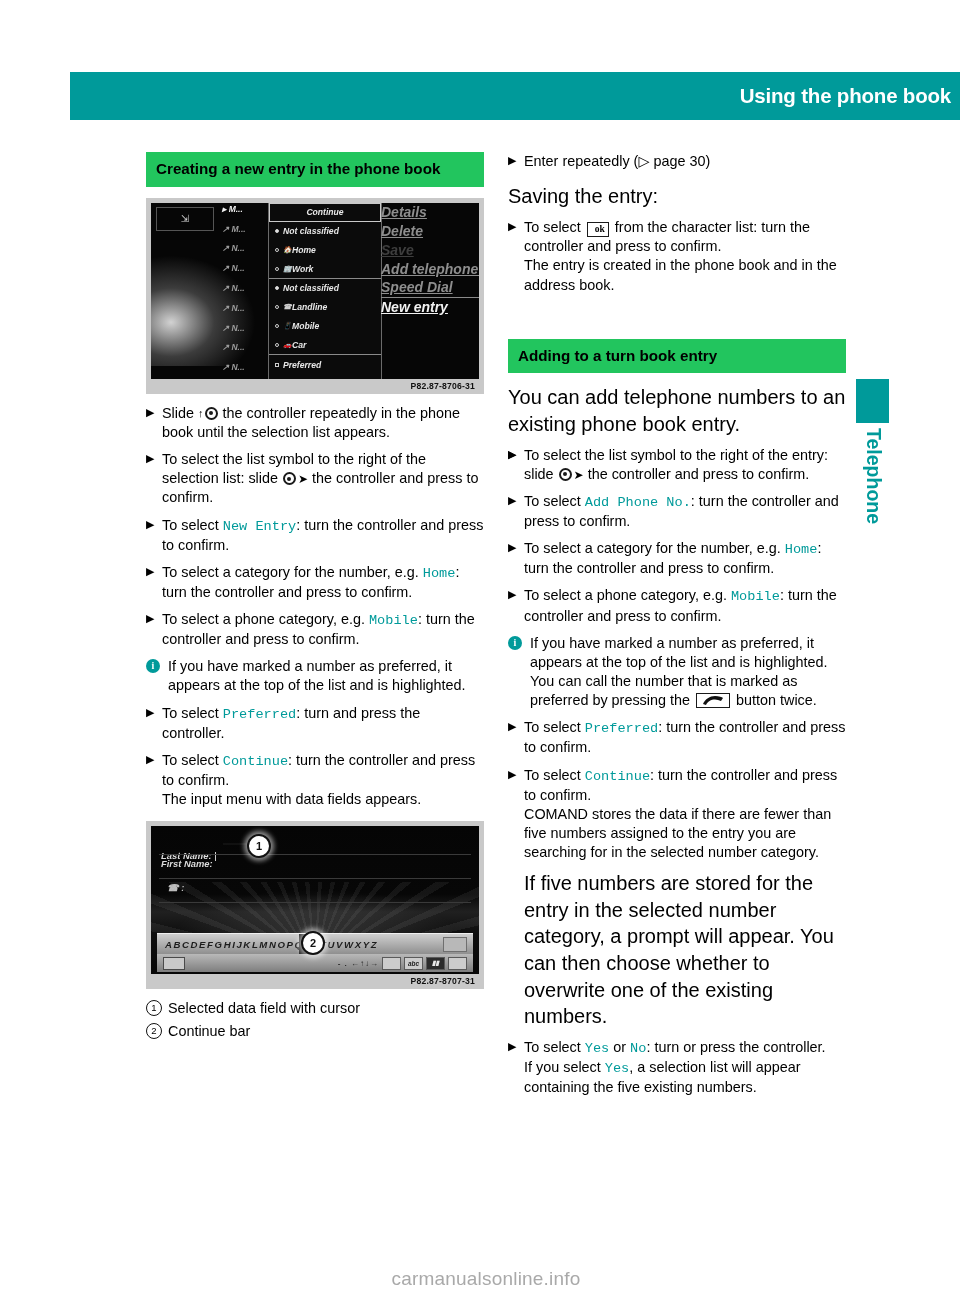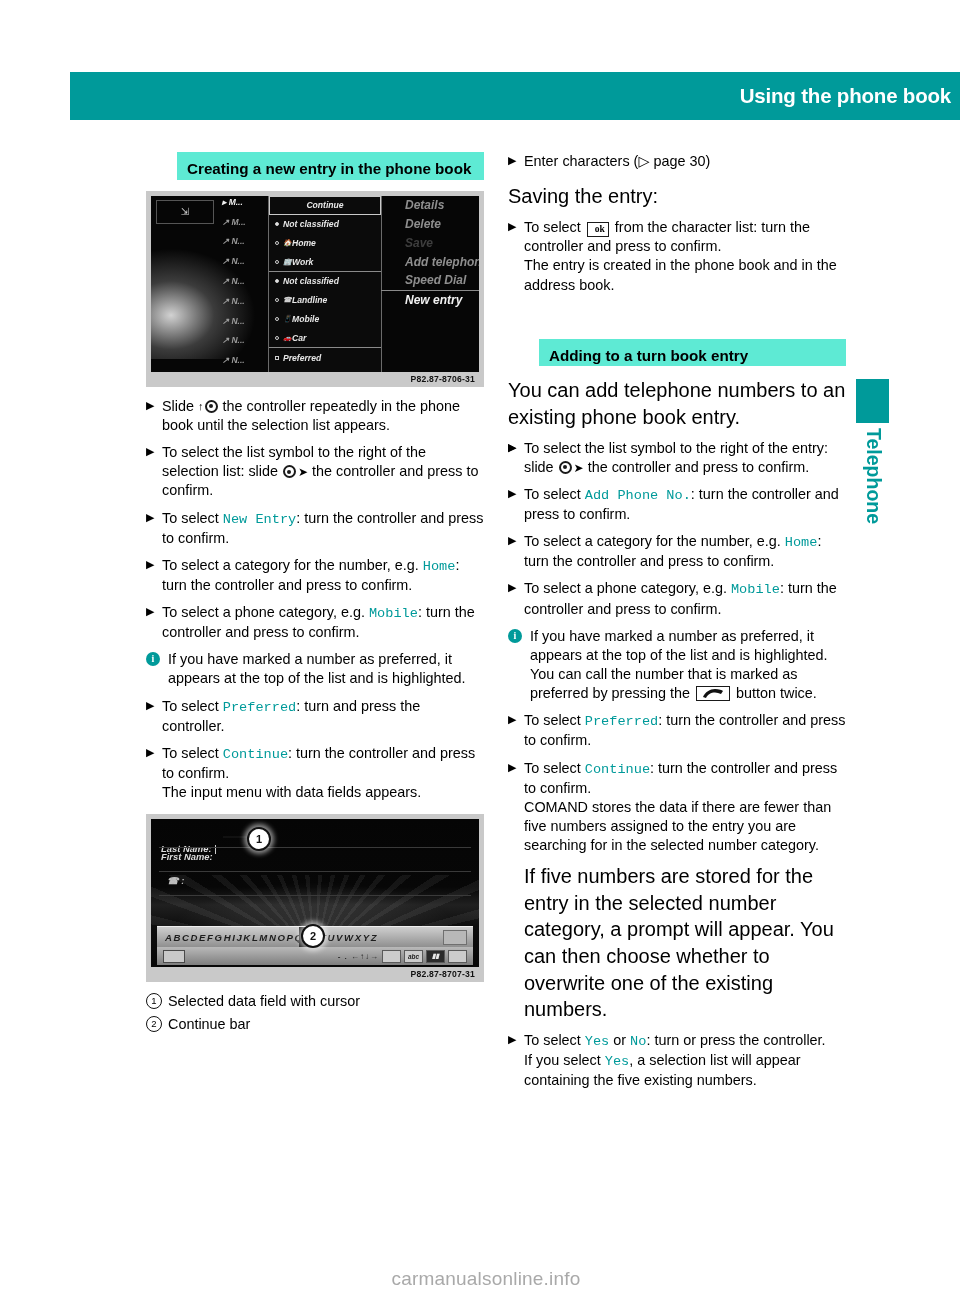--- a/index.html
+++ b/index.html
@@ -33,26 +33,25 @@
   }
   .header-page span{color:#fff;font-weight:bold;font-size:18px;}
 
   
   .col{position:absolute;width:338px;}
   .col-left{left:146px;top:152px;}
   .col-right{left:508px;top:152px;}
 
   
   .sect-head{
-    background:#5eead4;
-    padding:7px 10px 1px 10px;
+    background:#22c55e;
+    padding:7px 10px 8px 10px;
     font-weight:bold;font-size:15.2px;line-height:1.30;
     box-sizing:border-box;
     margin-bottom:11px;
-    margin-left:31px;
   }
 
   
   p.txt{
     margin:0 0 8px 0;font-size:20px;line-height:1.33;
   }
   .step{
     position:relative;padding-left:16px;margin:0 0 8px 0;
     font-size:14.4px;line-height:1.33;
   }
@@ -155,22 +154,22 @@
   .s1-menu .rb.on{background:#e8e8e8;}
   .s1-menu .sq{
     display:inline-block;width:4px;height:4px;border:1px solid #cfcfcf;
     margin-right:4px;box-sizing:border-box;
   }
   .s1-menu .gi{display:inline-block;width:9px;color:#cfcfcf;font-size:7px;}
   .s1-right{
     position:absolute;left:230px;top:0;right:0;height:100%;
   }
   .s1-right .rrow{
-    height:18.8px;display:flex;align-items:center;padding-left:24px;
-    color:#8e8e8e;font-style:italic;font-weight:bold;font-size:12px;white-space:nowrap;
+    height:18.8px;display:flex;align-items:center;padding-left:0;
+    color:#8e8e8e;font-style:italic;font-weight:bold;font-size:14px;white-space:nowrap;text-decoration:underline;
   }
   .s1-right .rrow.dim{color:#3e3e3e;}
   .s1-right .rrow.act{color:#f2f2f2;border-top:1px solid #8a8a8a;}
 
   
   #shot2 .fig-inner{height:148px;}
   .s2-bg{position:absolute;inset:0;
     background:linear-gradient(180deg,#050505 0%,#070707 46%,#202020 58%,#0e0e0e 72%,#070707 100%);}
   .s2-rays{
     position:absolute;left:0;right:0;top:56px;height:58px;
@@ -438,21 +437,21 @@
     <div class="legend-row">
       <span class="legend-num"><span class="cnum">2</span></span>
       <span>Continue bar</span>
     </div>
   </div>
 
   <div class="col col-right">
 
     <div class="step">
       <span class="bullet">▶</span>
-      <span>Enter characters (</span><span>▷</span><span> page 30)</span>
+      <span>Enter repeatedly (</span><span>▷</span><span> page 30)</span>
     </div>
 
     <p class="txt" style="margin-top:12px;">Saving the entry:</p>
 
     <div class="step">
       <span class="bullet">▶</span>
       <span>To select </span><span class="ok-key">ok</span><span> from the character list: turn the controller and press to confirm.</span><br>
       <span>The entry is created in the phone book and in the address book.</span>
     </div>
 

